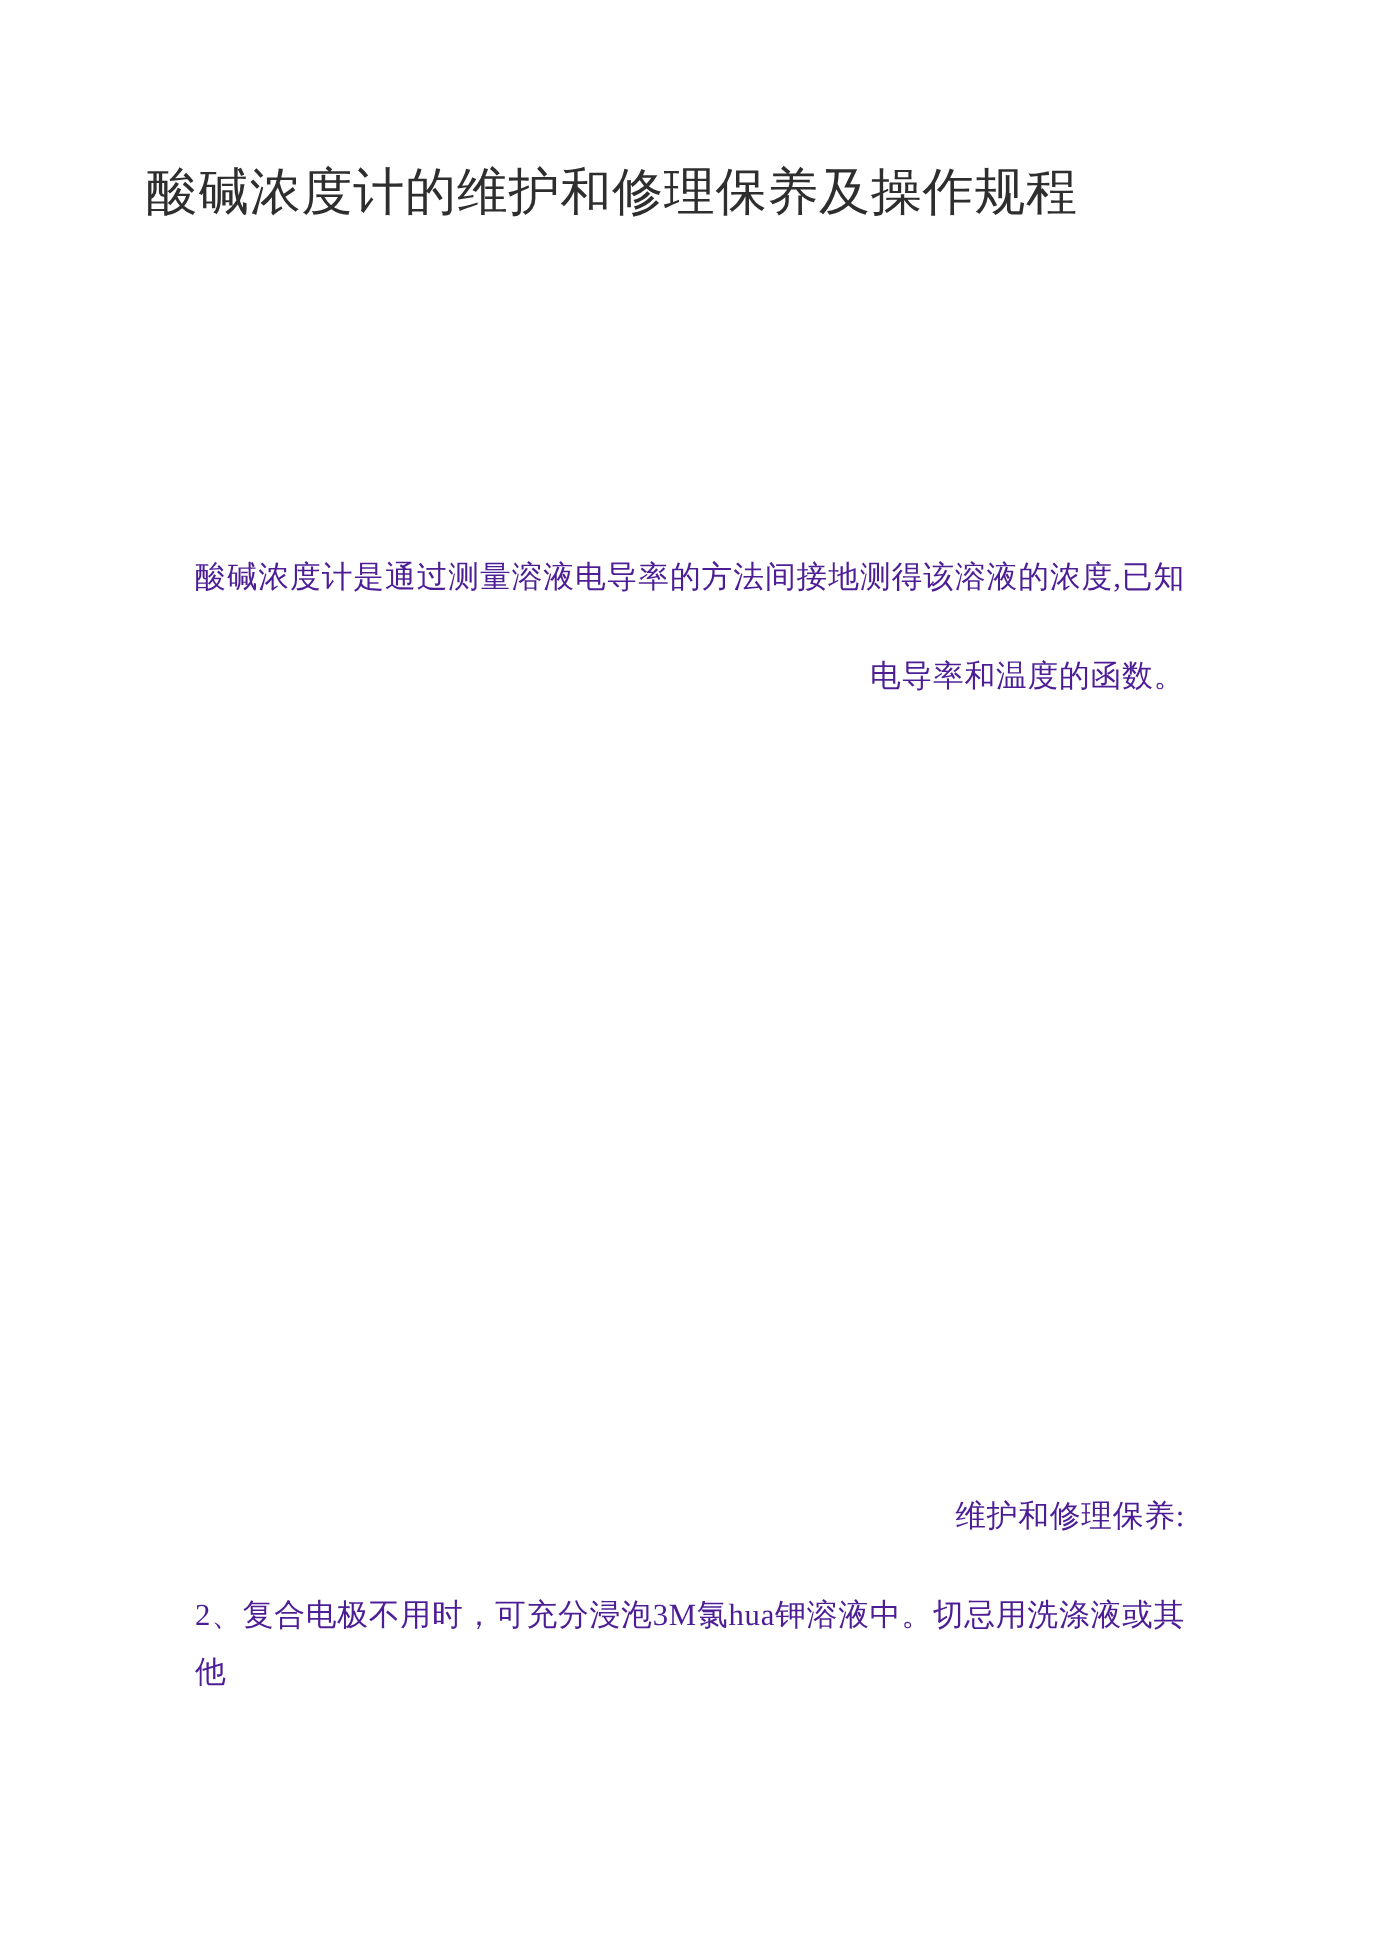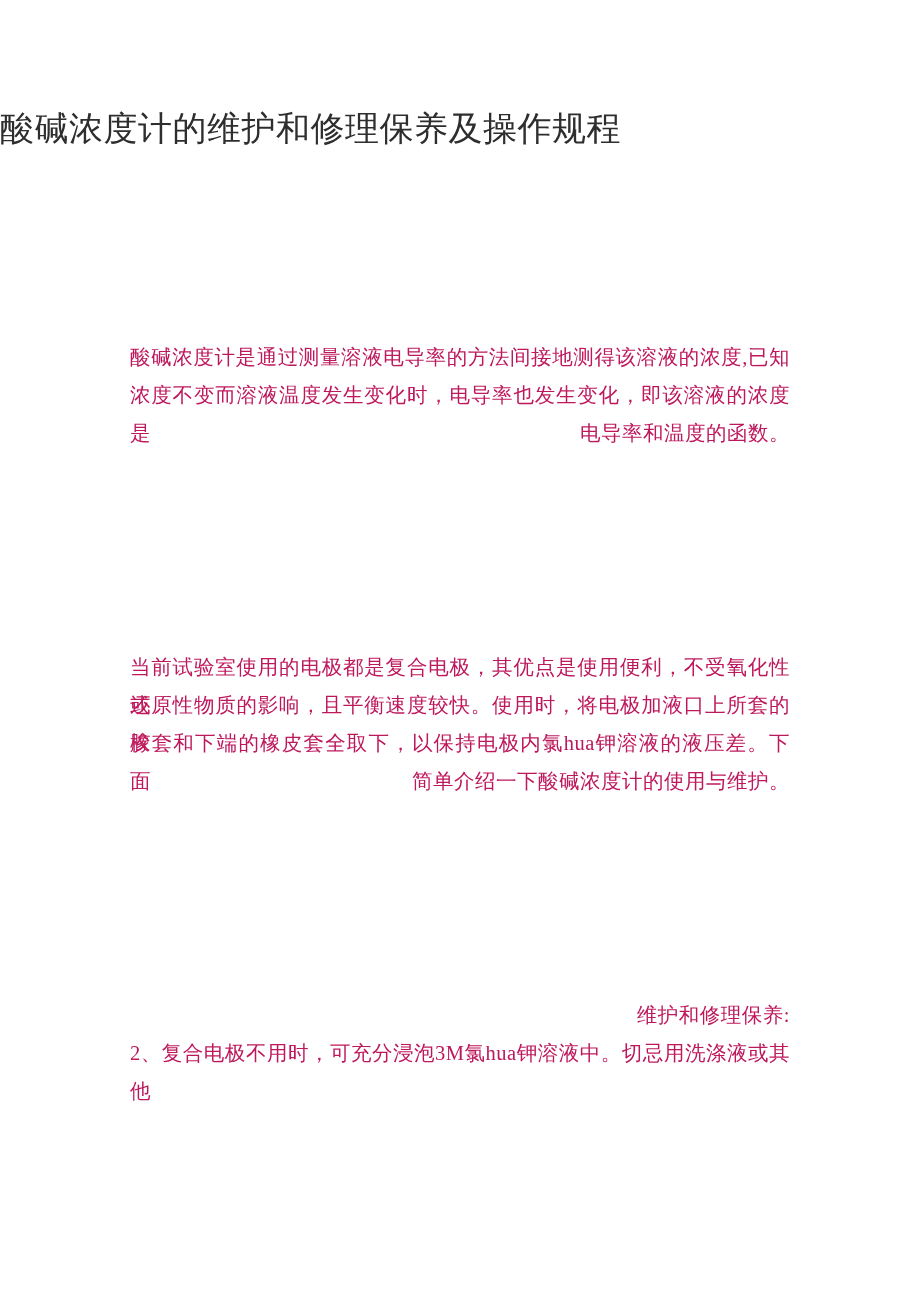--- a/index.html
+++ b/index.html
@@ -18,65 +18,59 @@
   }
   .doc-title {
     position: absolute;
     top: 104px;
     left: 0;
     width: 816px;
     margin: 0;
     font-size: 34px;
     font-weight: normal;
     line-height: 50px;
-    text-align: left;
+    text-align: center;
     letter-spacing: 0.5px;
     color: #2e2e2e;
   }
   .block {
     position: absolute;
     left: 130px;
     width: 660px;
   }
   .block-intro      { top: 338px; }
   .block-electrode  { top: 648px; }
-  .block-maint      { top: 996px; }
+  .block-maint      { top: 964px; }
   .line {
     font-size: 20.5px;
     line-height: 38px;
     height: 38px;
     letter-spacing: 0.5px;
-    color: #be185d;
+    color: #4c1d95;
+    margin-top: 28px;
   }
   .just {
     text-align: justify;
     text-align-last: justify;
   }
   .last {
     text-align: right;
   }
 </style>
 </head>
 <body>
 
 <div class="page">
 
   <h1 class="doc-title">酸碱浓度计的维护和修理保养及操作规程</h1>
 
   <div class="block block-intro">
     <div class="line just">酸碱浓度计是通过测量溶液电导率的方法间接地测得该溶液的浓度,已知</div>
-    <div class="line just">浓度不变而溶液温度发生变化时，电导率也发生变化，即该溶液的浓度是</div>
     <div class="line last">电导率和温度的函数。</div>
   </div>
 
-  <div class="block block-electrode">
-    <div class="line just">当前试验室使用的电极都是复合电极，其优点是使用便利，不受氧化性或</div>
-    <div class="line just">还原性物质的影响，且平衡速度较快。使用时，将电极加液口上所套的橡</div>
-    <div class="line just">胶套和下端的橡皮套全取下，以保持电极内氯hua钾溶液的液压差。下面</div>
-    <div class="line last">简单介绍一下酸碱浓度计的使用与维护。</div>
-  </div>
 
   <div class="block block-maint">
     <div class="line last">维护和修理保养:</div>
     <div class="line just">2、复合电极不用时，可充分浸泡3M氯hua钾溶液中。切忌用洗涤液或其他</div>
   </div>
 
 </div>
 
 </body></html>

